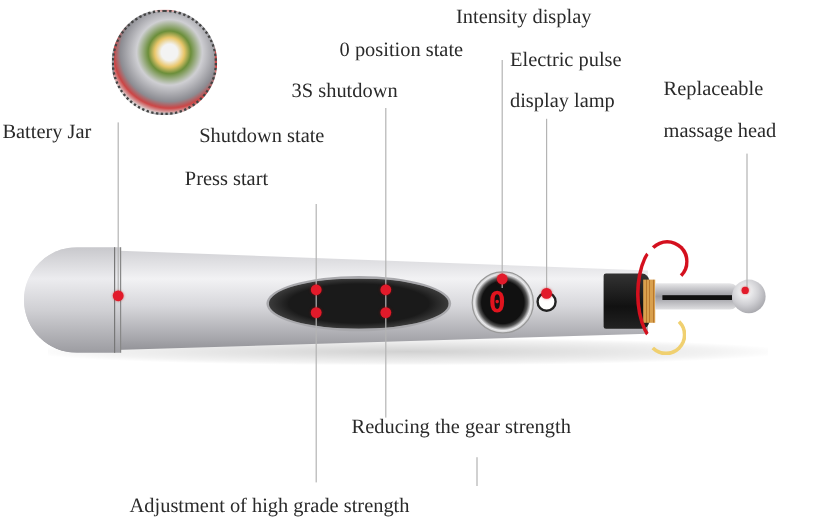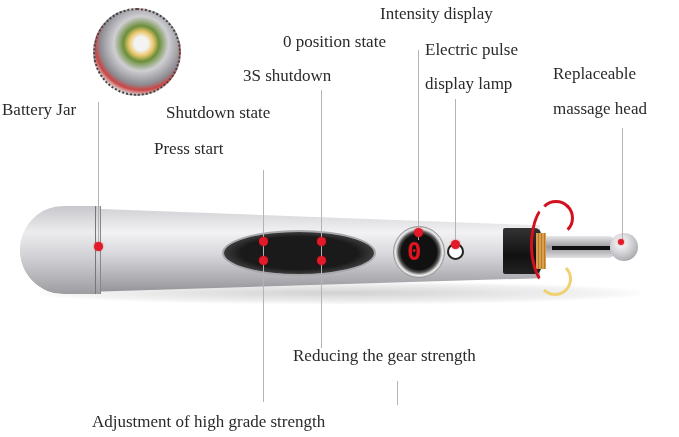--- a/index.html
+++ b/index.html
@@ -63,21 +63,21 @@
 <div class="label" style="left:243px; top:32px;margin-left:40px;">0  position state</div>
 <div class="label" style="left:243px; top:66px;">3S shutdown</div>
 <div class="label" style="left:166px; top:103px;">Shutdown state</div>
 <div class="label" style="left:154px; top:139px;">Press start</div>
 <div class="label" style="left:380px; top:4px;">Intensity display</div>
 <div class="label" style="left:425px; top:40px;">Electric pulse</div>
 <div class="label" style="left:425px; top:74px;">display lamp</div>
 <div class="label" style="left:553px; top:64px;">Replaceable</div>
 <div class="label" style="left:553px; top:99px;text-align:right;">massage head</div>
 <div class="label" style="left:293px; top:346px;">Reducing the gear strength</div>
-<div class="label" style="left:92px; top:412px;">Adjustment of high grade strength</div>
+<div class="label" style="left:108px; top:412px;">Adjustment of high grade strength</div>
 
 <div class="shadow"></div>
 <div class="pen-body"></div>
 <div class="pen-cap"></div>
 <div class="seam"></div>
 <div class="panel"></div>
 <div class="display-ring"></div>
 <div class="digit">0</div>
 <div class="lamp"></div>
 <div class="neck"></div>

